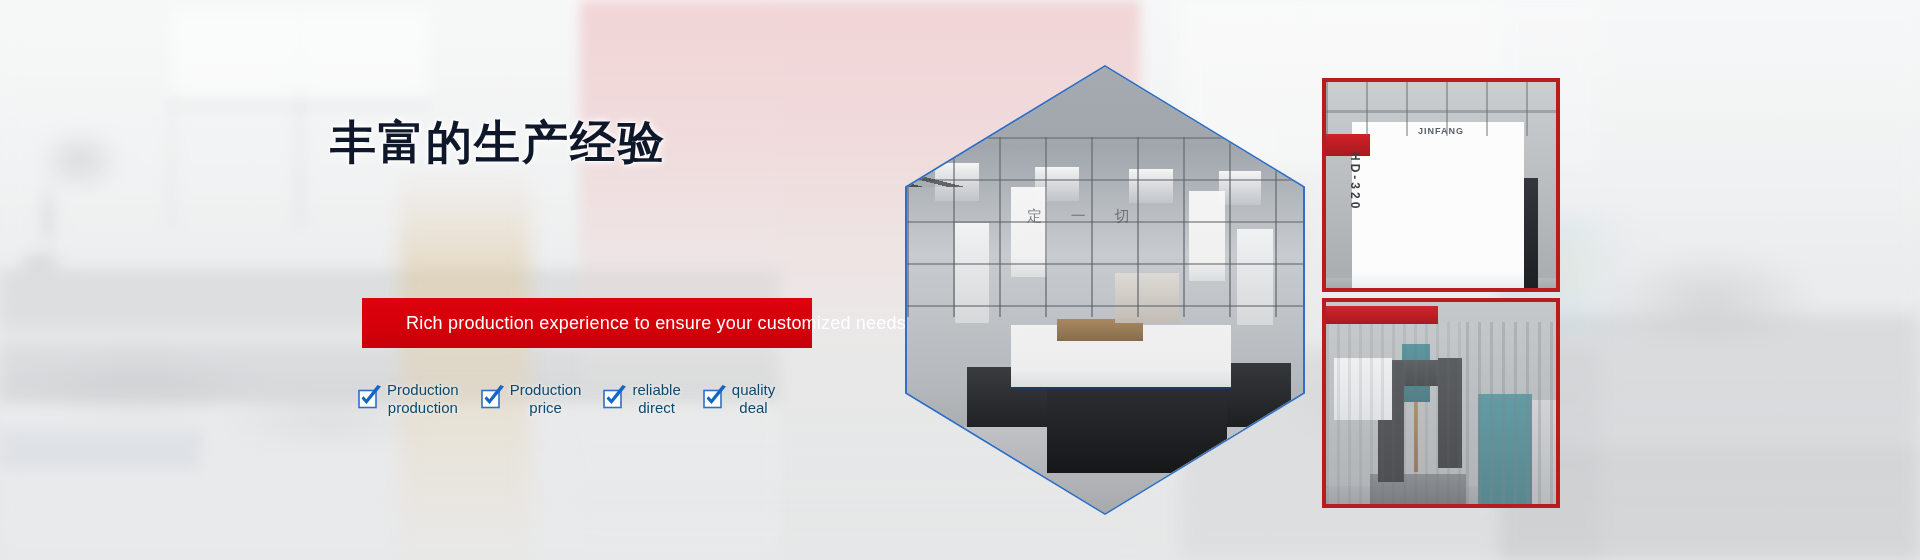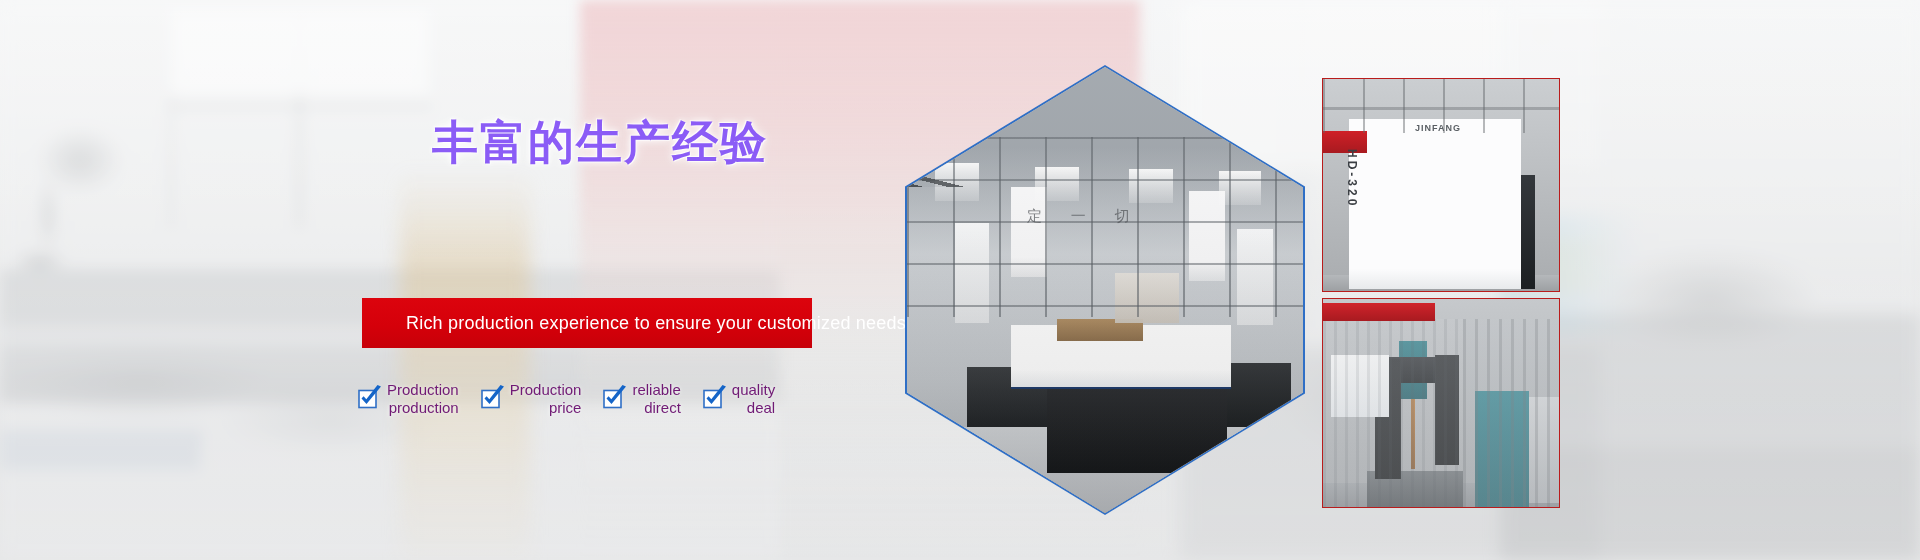--- a/index.html
+++ b/index.html
@@ -84,27 +84,27 @@
   }
   
   .bg-haze {
     position:absolute; inset:0;
     background:linear-gradient(180deg,rgba(255,255,255,.34),rgba(255,255,255,.10) 45%,rgba(255,255,255,.26));
   }
 
   
   .headline {
     position:absolute; left:330px; top:112px; width:540px;
-    text-align:center;
+    text-align:left;
     font-family:"Liberation Serif","DejaVu Serif",serif;
     font-weight:bold;
     font-size:46px;
     line-height:62px;
     letter-spacing:2px;
-    color:#8b5cf6;
+    color:#0f172a;
     text-shadow:
       0 0 6px rgba(255,255,255,.95),
       0 0 12px rgba(255,255,255,.85),
       1px 1px 0 rgba(255,255,255,.7),
       -1px -1px 0 rgba(255,255,255,.7);
     white-space:nowrap;
   }
   .headline .l1 { display:block; }
   .headline .l2 { display:block; font-size:48px; }
 
@@ -120,21 +120,21 @@
   }
 
   .features {
     position:absolute; left:358px; top:373px; height:52px;
     display:flex; align-items:center; gap:22px;
   }
   .feat { display:flex; align-items:center; gap:9px; }
   .cb { position:relative; width:20px; height:20px; flex:0 0 20px; }
   .cb svg { position:absolute; left:-3px; top:-6px; width:28px; height:28px; overflow:visible; }
   .feat-label {
-    font-size:15px; line-height:18px; color:#701a75; text-align:right;
+    font-size:15px; line-height:18px; color:#0c4a6e; text-align:center;
     white-space:pre-line;
     text-shadow:0 0 4px rgba(255,255,255,.85);
   }
 
   
   .hex-wrap {
     position:absolute; left:905px; top:65px; width:400px; height:450px;
   }
   .hex {
     position:absolute; inset:0;
@@ -194,21 +194,21 @@
       linear-gradient(180deg,rgba(255,255,255,.06),rgba(0,0,0,.10));
   }
   .hall-sign {
     position:absolute; left:120px; top:140px; width:120px; height:20px;
     color:#55585c; font-size:15px; letter-spacing:12px;
     font-family:"DejaVu Sans",sans-serif; opacity:.75;
   }
 
   
   .thumb {
-    position:absolute; border:1px solid #b91c1c; overflow:hidden; background:#bef264;padding-left:7px;
+    position:absolute; border:4px solid #b91c1c; overflow:hidden; background:#bef264;padding-left:7px;
   }
   .thumb-top { left:1322px; top:78px; width:238px; height:214px; }
   .thumb-bot { left:1322px; top:298px; width:238px; height:210px; }
 
   .t1 {
     position:absolute; inset:0;
     background:
       
       repeating-linear-gradient(90deg,rgba(96,100,104,.45) 0 2px,transparent 2px 40px) no-repeat 0 0/238px 54px,
       linear-gradient(180deg,rgba(120,124,128,.5) 0 3px,transparent 3px) no-repeat 0 28px/238px 4px,

